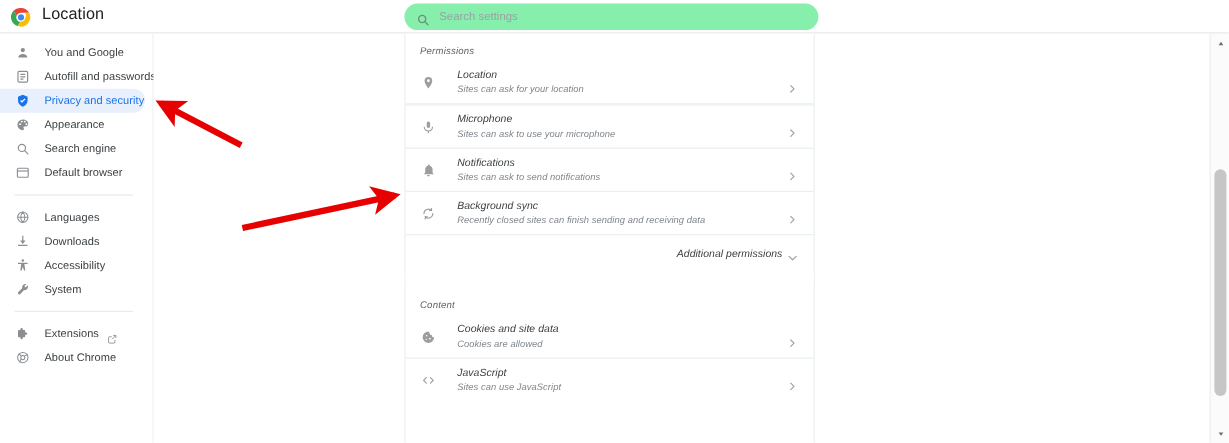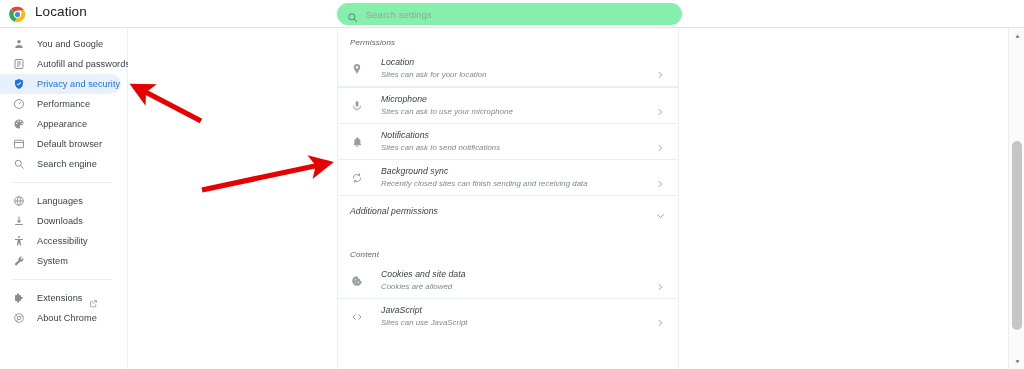--- a/index.html
+++ b/index.html
@@ -100,21 +100,21 @@
   .row .r-title { font-size: 8.7px; color: #3c4043; line-height: 12px; letter-spacing: .05px; }
   .row .r-sub { font-size: 7.8px; color: #80868b; line-height: 12px; margin-top: 1px; letter-spacing: .05px; }
   .row .r-chev {
     position: absolute; right: 14px; top: 50%; transform: translateY(-50%);
     width: 8px; height: 8px; opacity: .6;
   }
   .row-divider { height: 1px; background: #eceff1; margin: 0; }
 
   .expand-row {
     position: relative; display: flex; align-items: center;
-    height: 30px; padding: 0 26px 0 12px; cursor: pointer;
+    height: 30px; padding: 0 26px 0 12px; cursor: pointer; justify-content: flex-end;
   }
   .expand-row .er-label { font-size: 8.7px; color: #3c4043; letter-spacing: .05px; }
   .expand-row .er-chev {
     position: absolute; right: 13px; top: 50%; transform: translateY(-50%);
     width: 9px; height: 9px; opacity: .6;
   }
   .block-gap { height: 10px; background: #ffffff; }
 
   
   .scrollbar {
@@ -189,57 +189,48 @@
     <div class="nav-item active">
       <span class="ni-icon">
         <svg viewBox="0 0 24 24" width="12" height="12" fill="#1a73e8">
             <path d="M12 2l8 3.2v6c0 5-3.4 9.4-8 10.8-4.6-1.4-8-5.8-8-10.8v-6z"></path>
             <path d="M10.6 15.2l-3-3 1.4-1.4 1.6 1.6 4.4-4.4 1.4 1.4z" fill="#fff"></path>
           </svg>
       </span>
       <span class="ni-label">Privacy and security</span>
     </div>
 
-    <div class="nav-item">
-      <span class="ni-icon">
-        <svg viewBox="0 0 24 24" width="12" height="12" fill="none" stroke="#5f6368" stroke-width="1.9">
-            <circle cx="12" cy="12" r="9"></circle>
-            <path d="M12 12l4-4" stroke-linecap="round"></path>
-          </svg>
-      </span>
-      <span class="ni-label">Performance</span>
-    </div>
 
     <div class="nav-item">
       <span class="ni-icon">
         <svg viewBox="0 0 24 24" width="12" height="12" fill="#5f6368">
             <path d="M12 3a9 9 0 0 0 0 18c1.1 0 2-.9 2-2 0-.5-.2-1-.5-1.3-.3-.4-.5-.8-.5-1.2 0-1 .8-1.8 1.8-1.8H16a5 5 0 0 0 5-5c0-3.9-4-6.7-9-6.7zM7.5 12.5a1.6 1.6 0 1 1 0-3.2 1.6 1.6 0 0 1 0 3.2zm2.8-4.2a1.6 1.6 0 1 1 0-3.2 1.6 1.6 0 0 1 0 3.2zm5 0a1.6 1.6 0 1 1 0-3.2 1.6 1.6 0 0 1 0 3.2zm2.8 4.2a1.6 1.6 0 1 1 0-3.2 1.6 1.6 0 0 1 0 3.2z"></path>
           </svg>
       </span>
       <span class="ni-label">Appearance</span>
+    </div>
+
+    <div class="nav-item">
+      <span class="ni-icon">
+        <svg viewBox="0 0 24 24" width="12" height="12" fill="none" stroke="#5f6368" stroke-width="2">
+            <circle cx="10.5" cy="10.5" r="6"></circle>
+            <path d="M15 15l5.5 5.5" stroke-linecap="round"></path>
+          </svg>
+      </span>
+      <span class="ni-label">Search engine</span>
     </div>
 
     <div class="nav-item">
       <span class="ni-icon">
         <svg viewBox="0 0 24 24" width="12" height="12" fill="none" stroke="#5f6368" stroke-width="1.9">
             <rect x="3" y="4.5" width="18" height="15" rx="1.6"></rect>
             <path d="M3 9h18"></path>
           </svg>
       </span>
       <span class="ni-label">Default browser</span>
-    </div>
-
-    <div class="nav-item">
-      <span class="ni-icon">
-        <svg viewBox="0 0 24 24" width="12" height="12" fill="none" stroke="#5f6368" stroke-width="2">
-            <circle cx="10.5" cy="10.5" r="6"></circle>
-            <path d="M15 15l5.5 5.5" stroke-linecap="round"></path>
-          </svg>
-      </span>
-      <span class="ni-label">Search engine</span>
     </div>
 
 
     <div class="nav-sep"></div>
 
     <div class="nav-item">
       <span class="ni-icon">
         <svg viewBox="0 0 24 24" width="12" height="12" fill="none" stroke="#5f6368" stroke-width="1.8">
             <circle cx="12" cy="12" r="8.6"></circle>
             <path d="M3.4 12h17.2M12 3.4c2.3 2.3 3.4 5.3 3.4 8.6s-1.1 6.3-3.4 8.6c-2.3-2.3-3.4-5.3-3.4-8.6s1.1-6.3 3.4-8.6z"></path>

